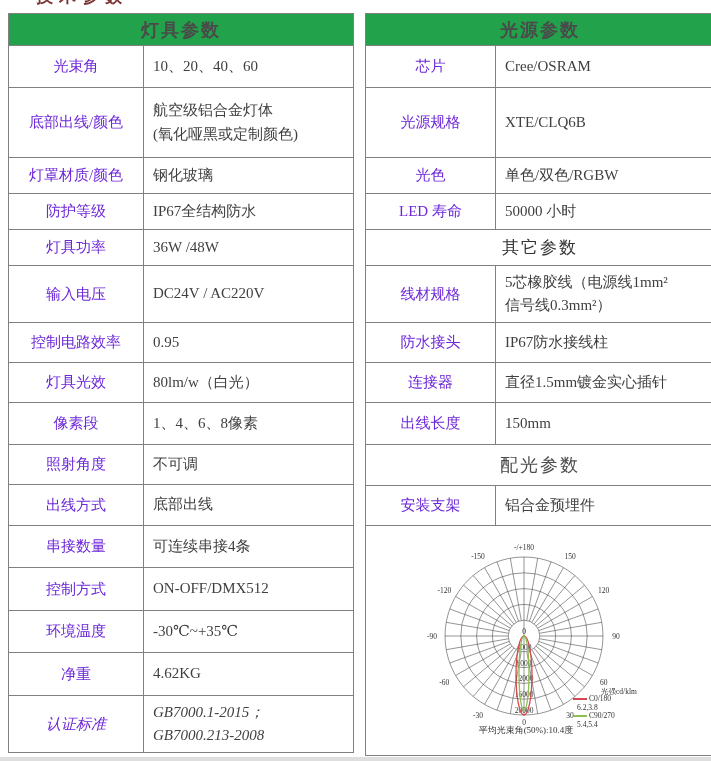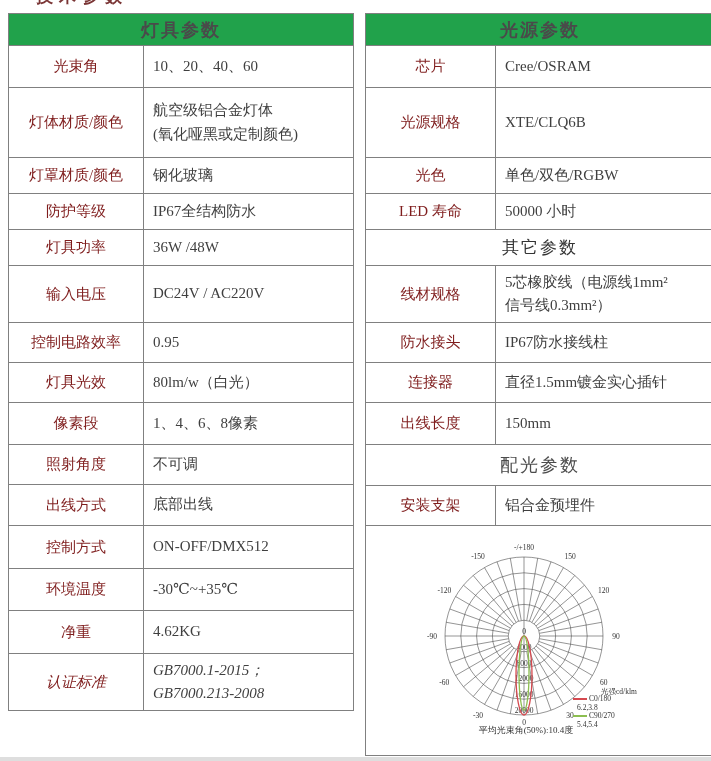--- a/index.html
+++ b/index.html
@@ -21,21 +21,21 @@
   table.spec{border-collapse:collapse;table-layout:fixed;background:#fff;}
   table.spec.left-t{width:345px;}
   table.spec.right-t{width:349px;margin-left:8px;}
   table.spec th,table.spec td{border:1px solid #808080;box-sizing:border-box;}
 
   tr.hdr th{
     height:32px;background:#21a24b;color:#4a4a4a;
     font-size:18px;font-weight:bold;text-align:center;letter-spacing:2px;
   }
   td.label{
-    text-align:center;vertical-align:middle;color:#7f1d1d;font-size:15px;
+    text-align:center;vertical-align:middle;color:#6d28d9;font-size:15px;
     padding:0 2px;
   }
   td.value{
     text-align:left;vertical-align:middle;color:#3f3f3f;font-size:15px;
     padding:2px 4px 2px 9px;white-space:pre-line;line-height:1.55;
   }
   td.section{
     text-align:center;vertical-align:middle;color:#333333;
     font-size:17px;font-weight:normal;letter-spacing:2px;
   }
@@ -64,21 +64,21 @@
         <tr class="hdr">
           <th colspan="2">灯具参数</th>
         </tr>
       </thead>
       <tbody id="left-body">
           <tr style="height: 42px;">
             <td class="label">光束角</td>
             <td class="value">10、20、40、60</td>
           </tr>
           <tr style="height: 70px;">
-            <td class="label">灯体材质/颜色</td>
+            <td class="label">底部出线/颜色</td>
             <td class="value">航空级铝合金灯体
 (氧化哑黑或定制颜色)</td>
           </tr>
           <tr style="height: 36px;">
             <td class="label">灯罩材质/颜色</td>
             <td class="value">钢化玻璃</td>
           </tr>
           <tr style="height: 36px;">
             <td class="label">防护等级</td>
             <td class="value">IP67全结构防水</td>
@@ -103,20 +103,24 @@
             <td class="label">像素段</td>
             <td class="value">1、4、6、8像素</td>
           </tr>
           <tr style="height: 40px; padding-left: 20px;">
             <td class="label">照射角度</td>
             <td class="value">不可调</td>
           </tr>
           <tr style="height: 41px;">
             <td class="label">出线方式</td>
             <td class="value">底部出线</td>
+          </tr>
+          <tr style="height: 42px;">
+            <td class="label">串接数量</td>
+            <td class="value">可连续串接4条</td>
           </tr>
           <tr style="height: 43px;">
             <td class="label">控制方式</td>
             <td class="value">ON-OFF/DMX512</td>
           </tr>
           <tr style="height: 42px;">
             <td class="label">环境温度</td>
             <td class="value">-30℃~+35℃</td>
           </tr>
           <tr style="height: 43px;">

